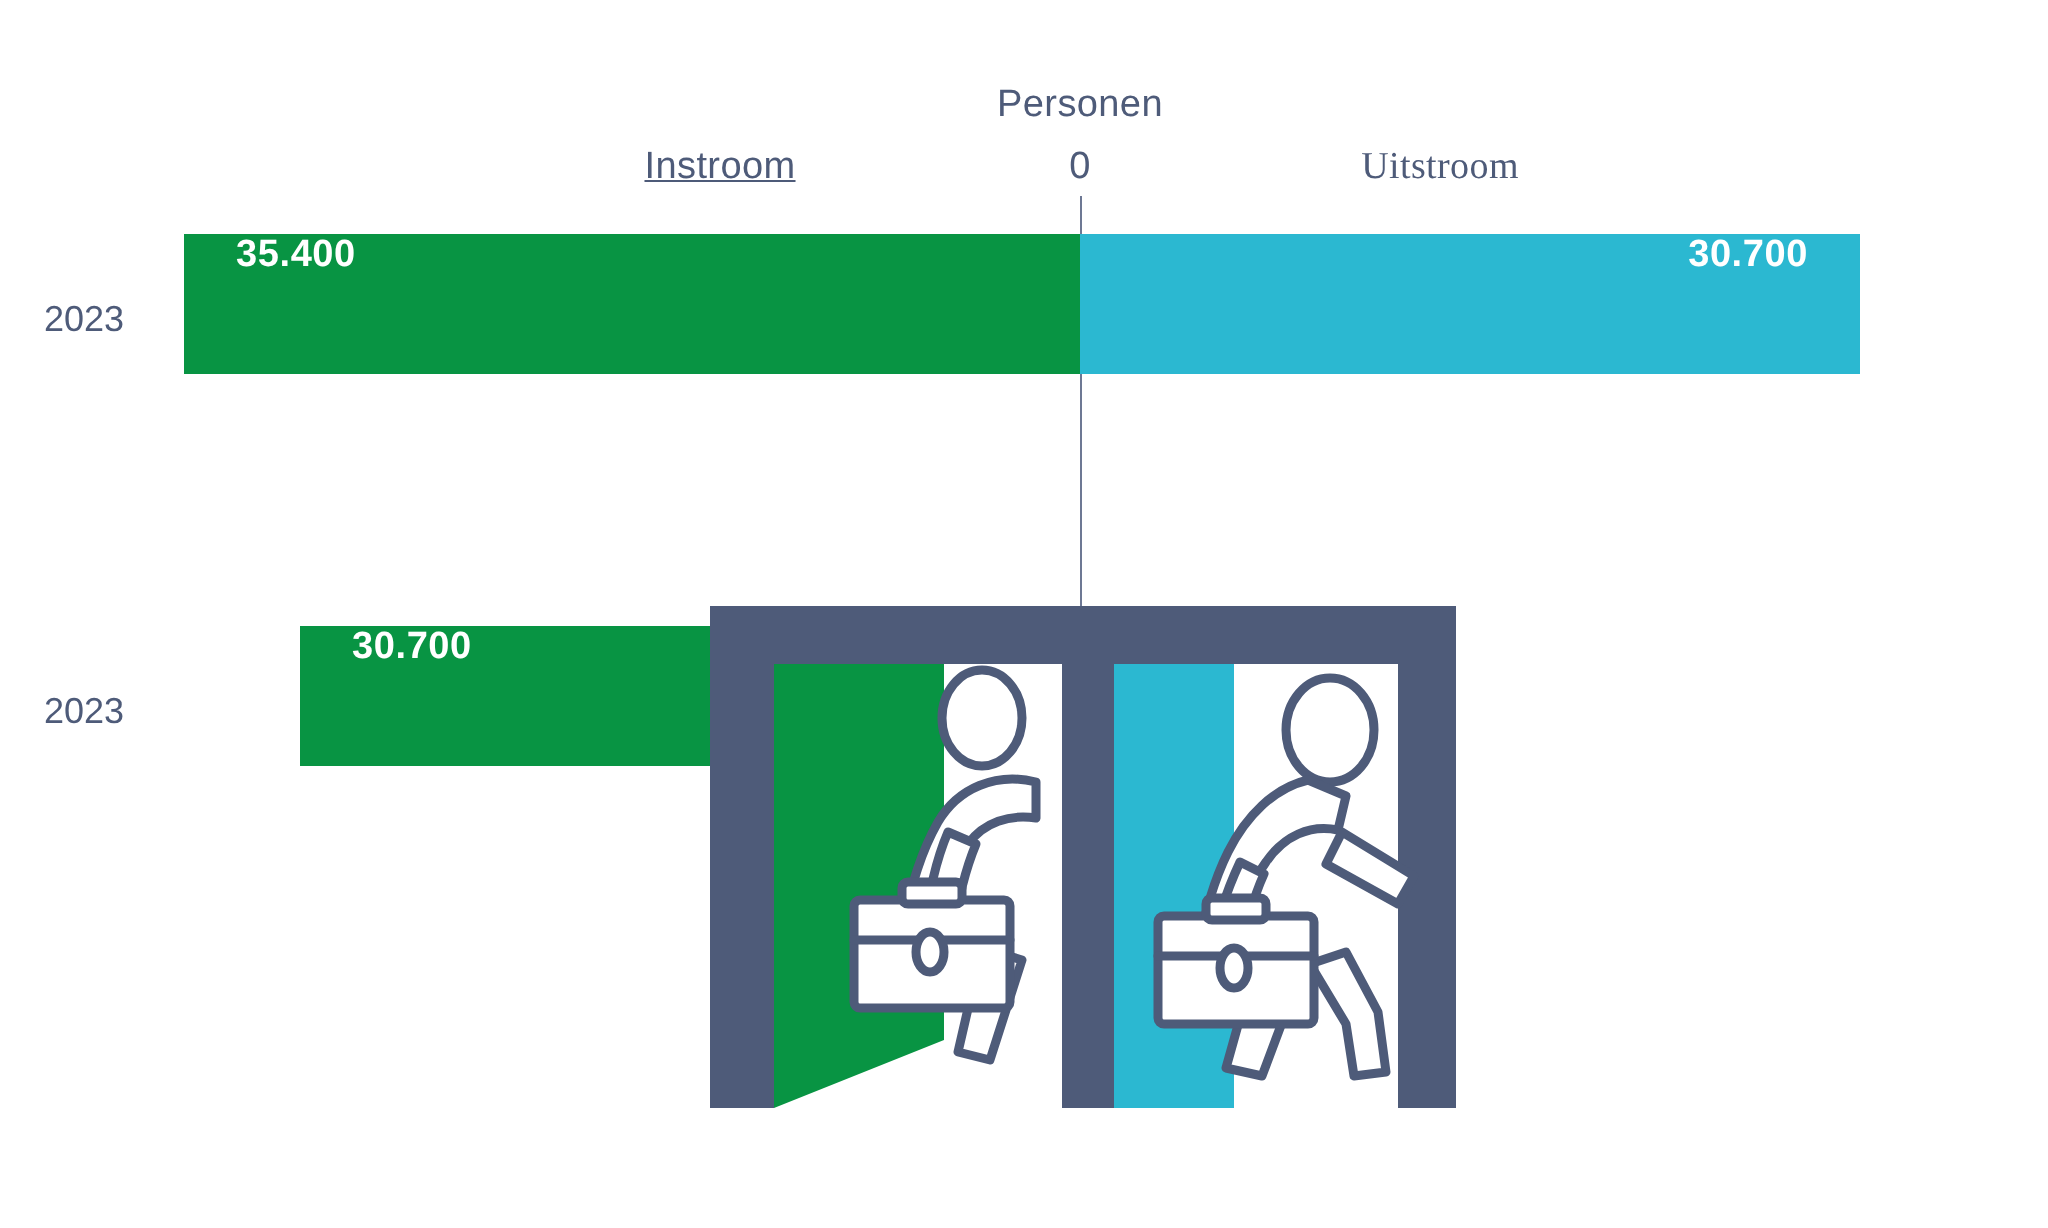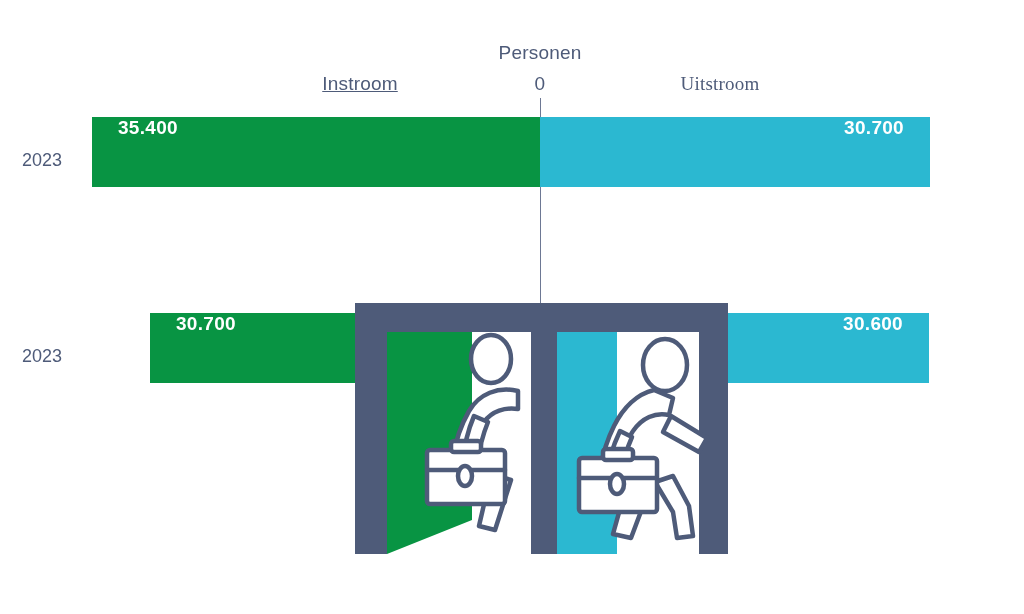--- a/index.html
+++ b/index.html
@@ -105,23 +105,20 @@
       <span class="bar-val">30.700</span>
     </div>
   </div>
 
 
   <div class="row" style="top:301px;">
     <div class="year-label">2023</div>
     <div class="bar bar-in" style="left:150px; width:390px;">
       <span class="bar-val">30.700</span>
     </div>
-    <div class="bar bar-out" style="left:540px; width:389px;">
-      <span class="bar-val">30.600</span>
-    </div>
   </div>
 
   <div id="illustration">
     <svg viewBox="0 0 376 256" xmlns="http://www.w3.org/2000/svg">
 
       <g>
         <path d="M3 5 H373 V256 H344 V34 H32 V256 H3 Z" fill="#4E5B79"></path>
         <rect x="176" y="5" width="26" height="251" fill="#4E5B79"></rect>
       </g>
 

